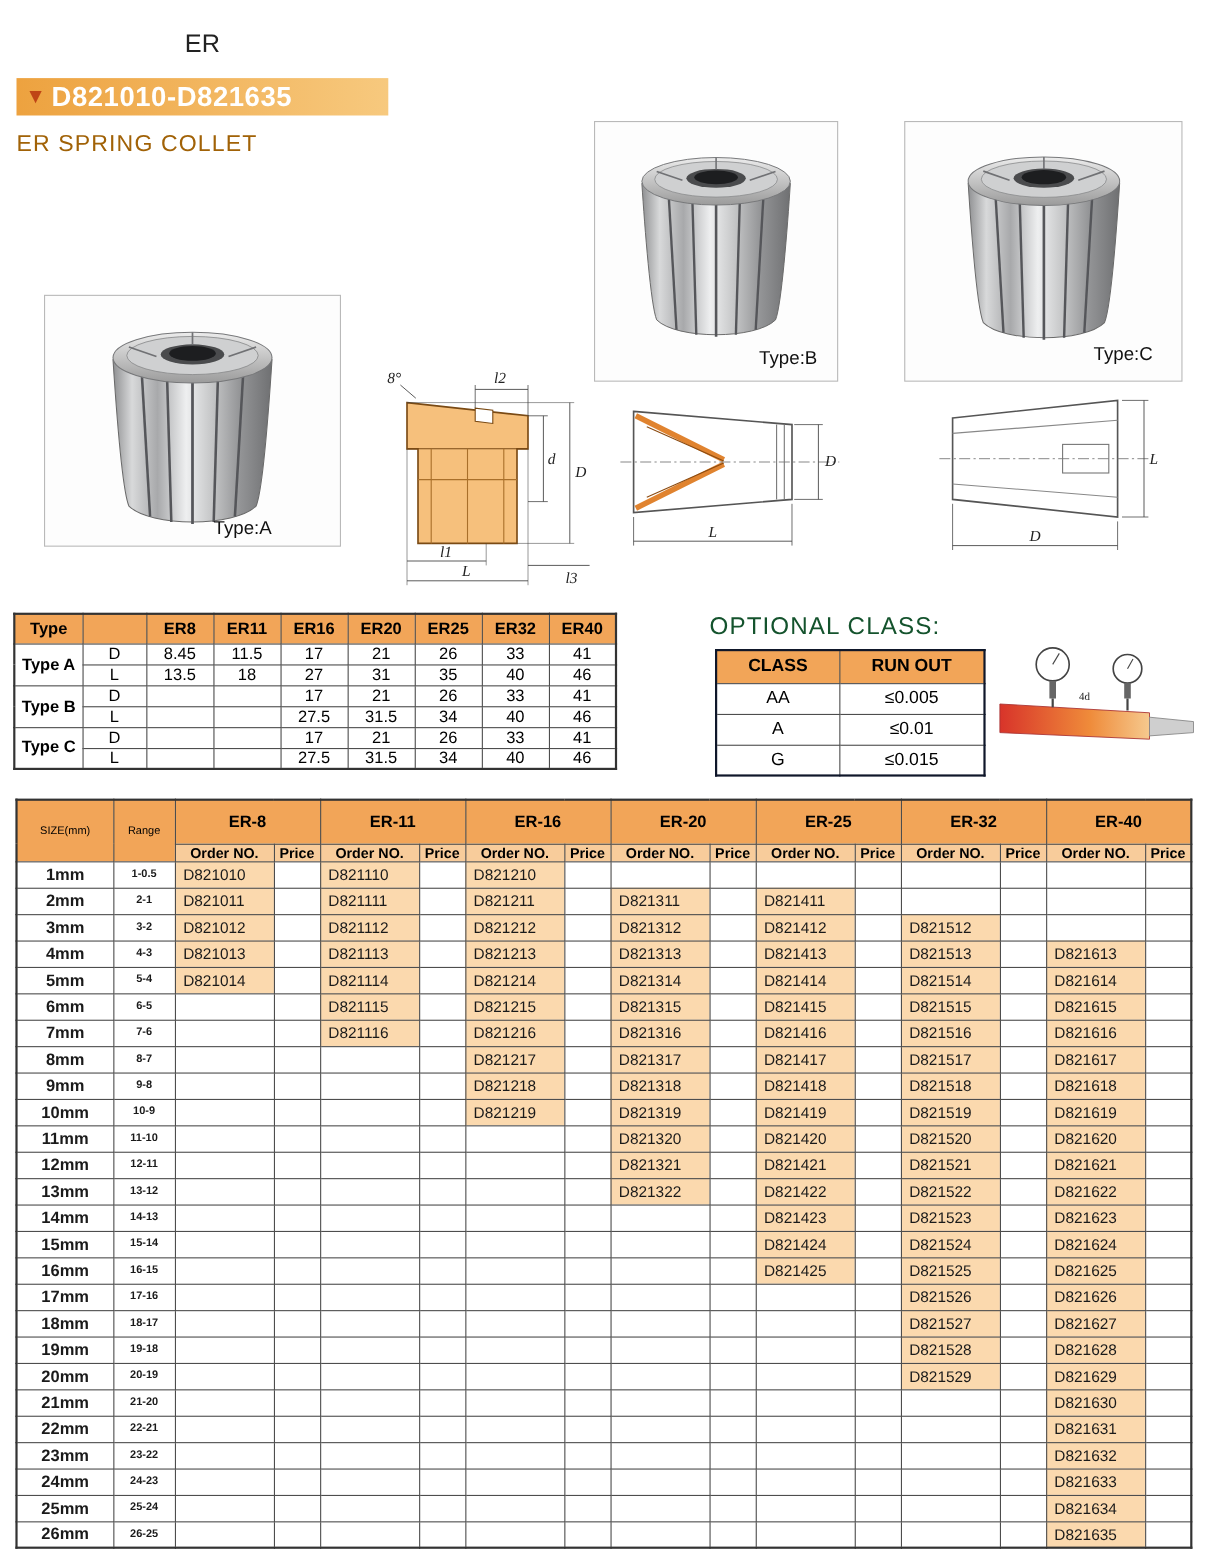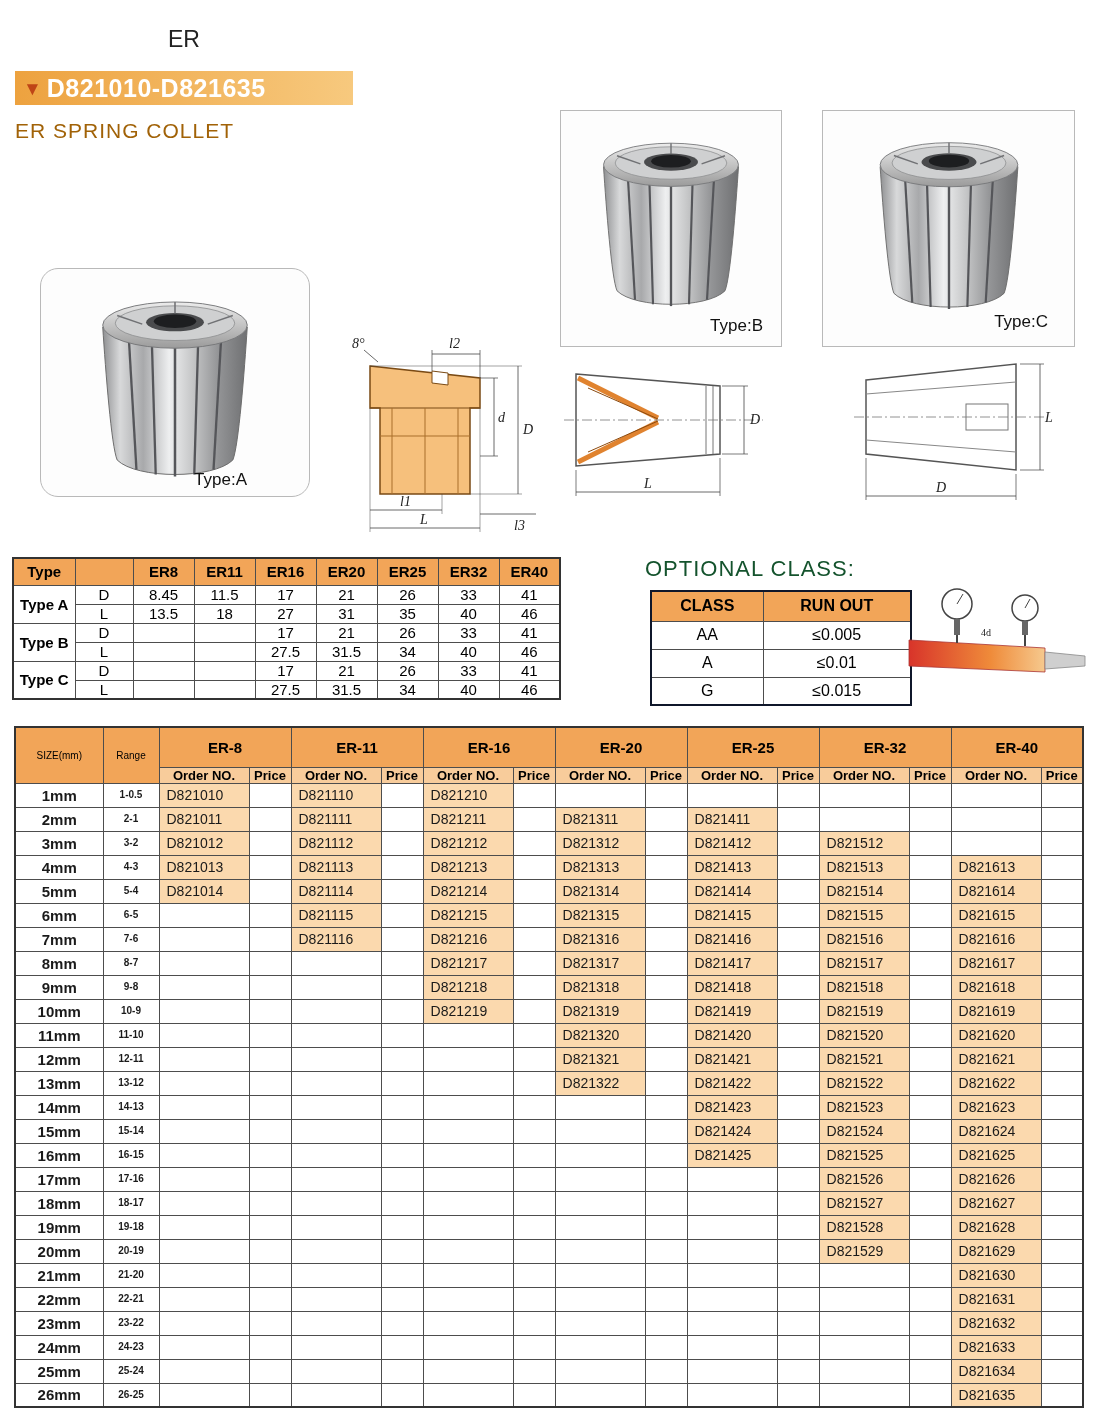--- a/index.html
+++ b/index.html
@@ -29,21 +29,21 @@
   .dim-table { position:absolute; left:12px; top:557px; width:548px; table-layout:fixed; font-size:15px; border:2px solid #333; }
   .dim-table thead th { background:var(--header-orange,#f2a558); height:27px; font-weight:bold; }
   .dim-table td { height:19px; line-height:1; }
   .dim-table td.type-cell { font-weight:bold; }
 
   
   .opt-title { position:absolute; left:645px; top:556px; font-size:22px; color:#14532d; letter-spacing:1px; }
   .class-table { position:absolute; left:650px; top:590px; border:2px solid #0f172a; font-size:16px; table-layout:fixed; }
   .class-table th { background:var(--header-orange,#f2a558); height:30px; font-weight:bold; }
   .class-table td { height:28px; }
-  .class-table .c1 { width:112px; } .class-table .c2 { width:148px;text-align:center; }
+  .class-table .c1 { width:112px; } .class-table .c2 { width:132px;text-align:center; }
 
   
   .main-table { position:absolute; left:14px; top:726px; width:1069px; table-layout:fixed; border:2px solid #333; }
   .main-table th.size-h { background:var(--header-orange,#f2a558); font-weight:normal; font-size:10px;margin-top:20px; }
   .main-table th.group-h { background:var(--header-orange,#f2a558); font-weight:bold; font-size:15px; height:40px; }
   .main-table th.sub-h { background:var(--subheader-orange,#f8cc9b); font-weight:bold; font-size:13px; height:16px; }
   .main-table td { height:24px; line-height:1; font-size:14px; color:#1a1a1a; }
   .main-table td.size-c { font-weight:bold; font-size:15px; }
   .main-table td.range-c { font-weight:bold; font-size:10px; }
   .main-table td.order-c { text-align:left; padding-left:7px; }
@@ -92,27 +92,27 @@
     </defs>
   </svg>
 
   <div class="brand">ER</div>
   <div class="banner">
     <span class="tri">▼</span>
     <span class="banner-text">D821010-D821635</span>
   </div>
   <div class="title">ER SPRING COLLET</div>
 
-  <div class="photo" style="left:40px; top:268px; width:270px; height:229px;border-radius:18px;">
+  <div class="photo" style="left:40px; top:268px; width:270px; height:229px;">
     <svg class="collet-img" width="195" height="212" viewBox="0 0 200 220">
         <use href="#collet-shape"></use>
       </svg>
     <span class="photo-label" style="right:62px; bottom:6px;">Type:A</span>
   </div>
-  <div class="photo" style="left:560px; top:110px; width:222px; height:237px;">
+  <div class="photo" style="left:540px; top:110px; width:222px; height:237px;">
     <svg class="collet-img" width="180" height="200" viewBox="0 0 200 220">
         <use href="#collet-shape"></use>
       </svg>
     <span class="photo-label" style="right:18px; bottom:10px;">Type:B</span>
   </div>
   <div class="photo" style="left:822px; top:110px; width:253px; height:237px;">
     <svg class="collet-img" width="185" height="202" viewBox="0 0 200 220">
         <use href="#collet-shape"></use>
       </svg>
     <span class="photo-label" style="right:26px; bottom:14px;">Type:C</span>

